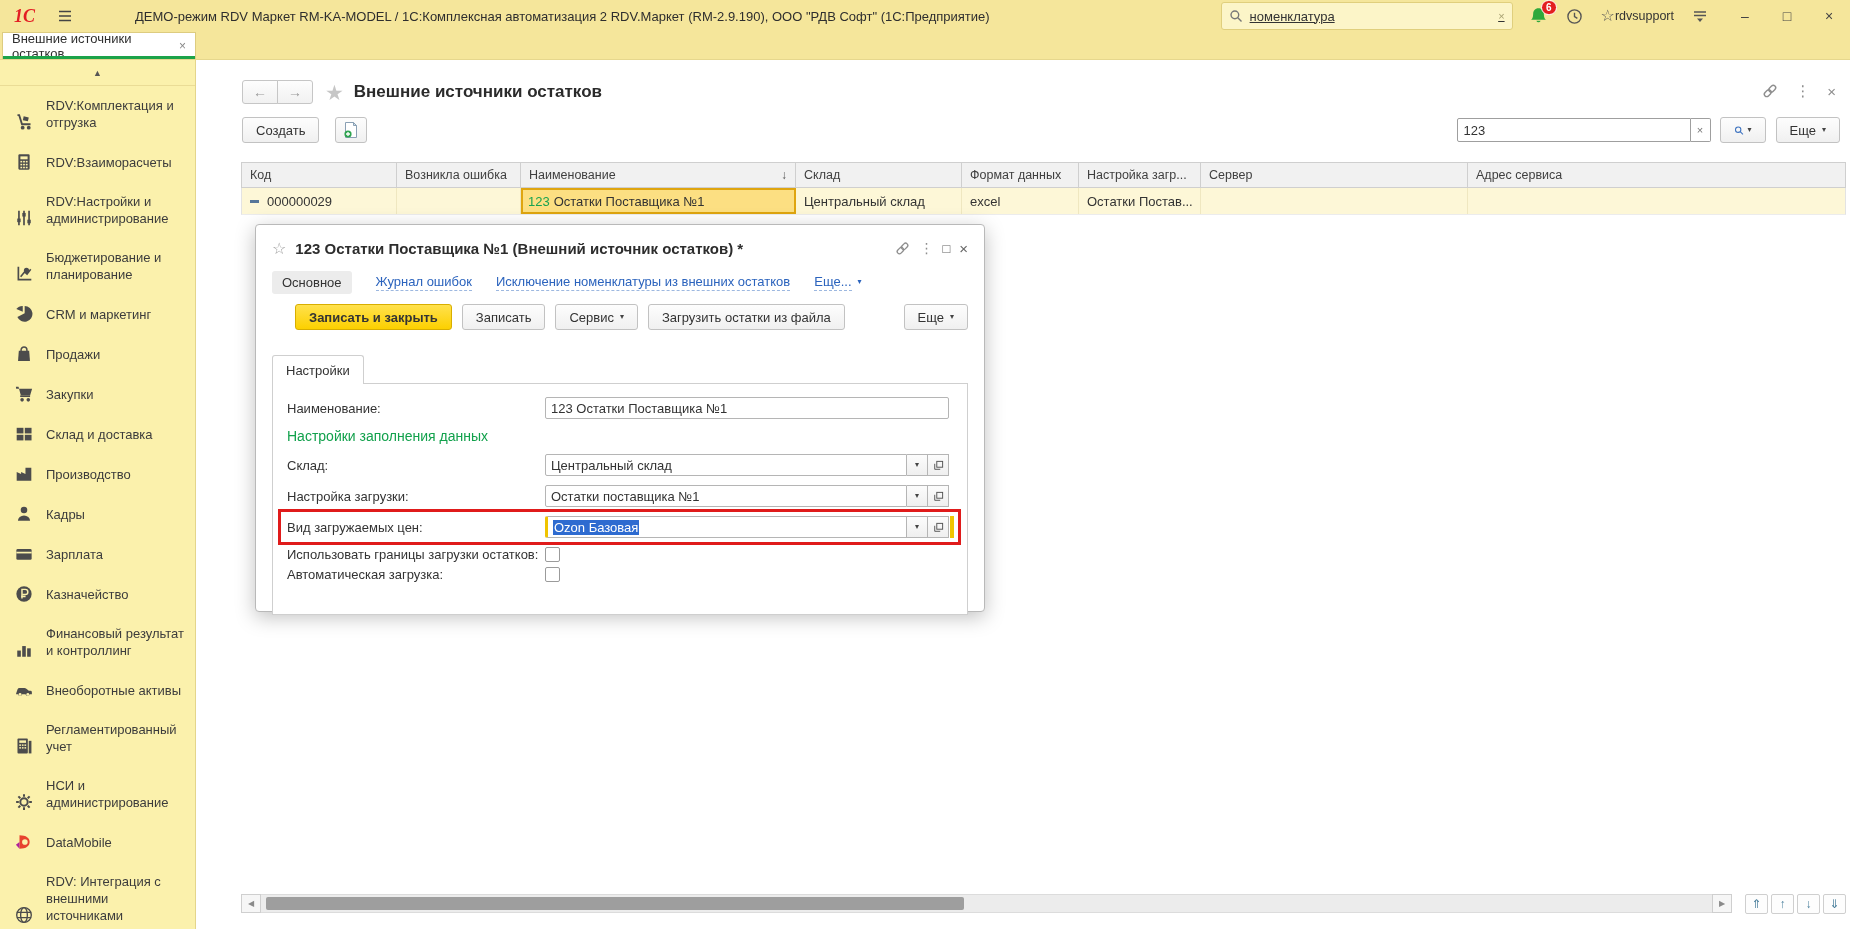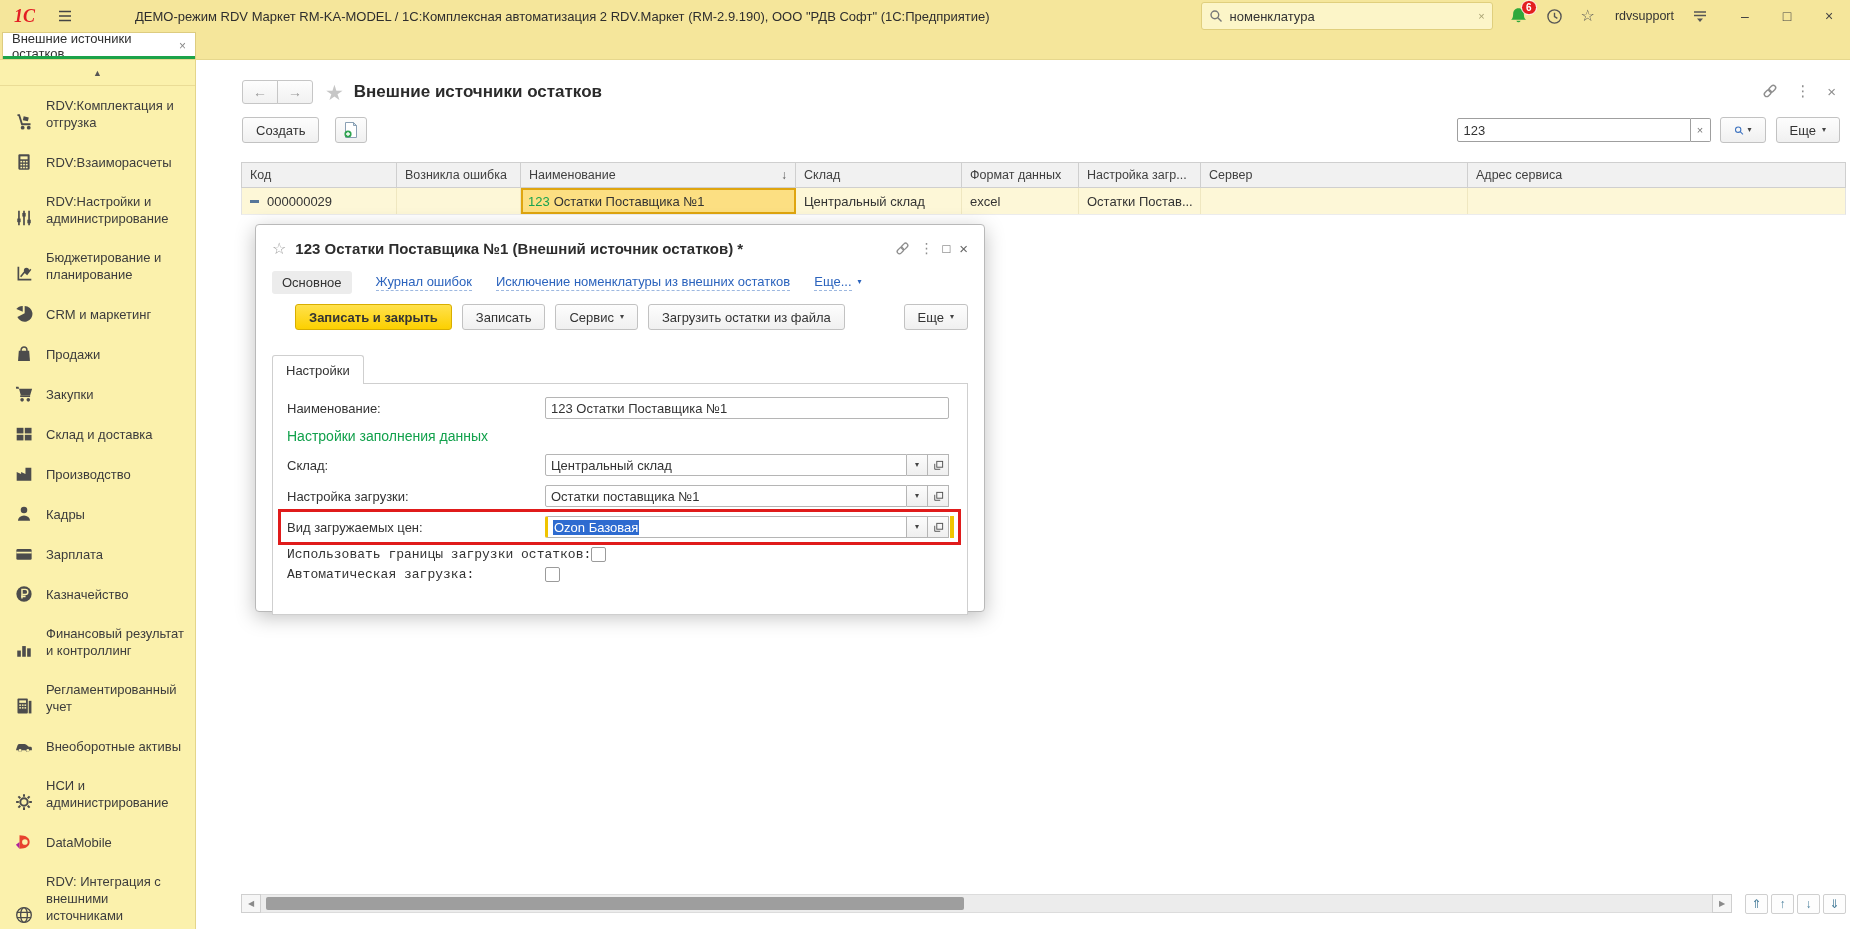--- a/index.html
+++ b/index.html
@@ -14,31 +14,31 @@
   .titlebar {
     position:absolute; left:0; top:0; width:1850px; height:32px;
     background:#f5e69b; display:flex; align-items:center; padding:0 10px; gap:0;
   }
   .logo { color:#e31e24; font-family:"Liberation Serif", serif; font-style:italic; font-weight:bold; font-size:18px; margin-left:4px; line-height:1; }
   .burger { margin-left:22px; cursor:pointer; }
   .win-title { margin-left:62px; color:#2e2e2e; font-size:13px; white-space:nowrap; overflow:hidden; }
   .tb-spacer { flex:1; }
   .gsearch {
     width:292px; height:28px; background:#fcf5c8; border:1px solid #e0cf7d; border-radius:3px;
-    display:flex; align-items:center; padding:0 7px; gap:7px; color:#333; cursor:text;
+    display:flex; align-items:center; padding:0 7px; gap:7px; color:#333; cursor:text;text-decoration:underline;
   }
   .gsearch .clr { margin-left:auto; color:#a6a070; font-size:11px; cursor:pointer; }
   .bell { position:relative; margin-left:16px; cursor:pointer; }
   .badge {
     position:absolute; top:-7px; right:-9px; background:#e31f1f; color:#fff; font-size:10px; font-weight:bold;
     border-radius:8px; padding:1px 4px; border:1px solid #fff; line-height:1.1; font-style:normal;
   }
   .tb-ic { margin-left:18px; cursor:pointer; color:#555; }
   .tb-star { font-size:16px; line-height:1; }
-  .username { margin-left:20px; font-size:12.5px; color:#333; cursor:pointer; }
+  .username { margin-left:0; font-size:12.5px; color:#333; cursor:pointer; }
   .winctl { margin-left:20px; width:22px; text-align:center; color:#444; font-size:14px; cursor:pointer; line-height:1; }
   .winctl.first { margin-left:26px; }
 
   
   .tabbar { position:absolute; left:0; top:32px; width:1850px; height:28px; background:#f5e69b; border-bottom:1px solid #e6d78d; }
   .tab {
     position:absolute; left:2px; bottom:0; width:194px; height:27px; background:#fff;
     border:1px solid #ddcc80; border-bottom:none; display:flex; align-items:center; padding:0 9px; gap:6px; font-size:13px; color:#2f2f2f; cursor:pointer;
   }
   .tab::after { content:""; position:absolute; left:0; right:0; bottom:0; height:3px; background:#1ca349; }
@@ -155,21 +155,21 @@
   .cbtn {
     width:21px; height:22px; border:1px solid #b5b5b5; border-left:none; background:linear-gradient(#fcfcfc,#efefef);
     display:flex; align-items:center; justify-content:center; cursor:pointer;
   }
   .modified { border-left:3px solid #f0c400; }
   .ybar { width:4px; height:22px; background:#f0c400; margin-left:1px; }
   .selhl { background:#2e6bd0; color:#fff; padding:0 1px; }
   .annotated { position:relative; margin-bottom:9px; }
   .annotated .frow { margin-bottom:0; }
   .redbox { position:absolute; left:-9px; right:-8px; top:-7px; bottom:-7px; border:3px solid #e01b1b; pointer-events:none; }
-  .cbrow { margin-bottom:5px;font-family:Liberation Mono, monospace; }
+  .cbrow { margin-bottom:5px; }
   .cb { width:15px; height:15px; border:1px solid #9b9b9b; border-radius:2px; background:#fff; cursor:pointer; }
 </style>
 </head>
 <body>
 
 <div class="titlebar">
   <span class="logo">1С</span>
   <span class="burger">
     <svg width="16" height="16" viewBox="0 0 16 16">
         <g stroke="#444" stroke-width="1.5">
@@ -364,45 +364,45 @@
           <svg viewBox="0 0 16 16" width="18" height="18" fill="#4c4c4c">
             <rect x="2" y="8.5" width="3.2" height="5.5"></rect>
             <rect x="6.4" y="4.5" width="3.2" height="9.5"></rect>
             <rect x="10.8" y="6.5" width="3.2" height="7.5"></rect>
           </svg>
         </span>
       <span class="slabel">Финансовый результат и контроллинг</span>
     </div>
     <div class="sitem">
       <span class="sicon">
+          <svg viewBox="0 0 16 16" width="18" height="18">
+            <path d="M1 11.2 2.3 7.4A1.8 1.8 0 0 1 4 6.2h4.4c.6 0 1.2.2 1.7.6l2.2 1.8h1.4a1.3 1.3 0 0 1 1.3 1.3v1.8h-1.9a2 2 0 0 1-3.8 0H6.4a2 2 0 0 1-3.8 0H1z" fill="#4c4c4c"></path>
+            <circle cx="4.5" cy="11.9" r="1.3" fill="#fbf1ac"></circle>
+            <circle cx="11.4" cy="11.9" r="1.3" fill="#fbf1ac"></circle>
+          </svg>
+        </span>
+      <span class="slabel">Внеоборотные активы</span>
+    </div>
+    <div class="sitem">
+      <span class="sicon">
           <svg viewBox="0 0 16 16" width="18" height="18" fill="#4c4c4c">
             <rect x="2.2" y="1.4" width="9.2" height="13.2" rx=".8"></rect>
             <g fill="#fbf1ac">
               <rect x="3.8" y="3" width="6" height="2.2"></rect>
               <rect x="3.8" y="6.6" width="1.5" height="1.3"></rect>
               <rect x="6.1" y="6.6" width="1.5" height="1.3"></rect>
               <rect x="8.4" y="6.6" width="1.5" height="1.3"></rect>
               <rect x="3.8" y="9" width="1.5" height="1.3"></rect>
               <rect x="6.1" y="9" width="1.5" height="1.3"></rect>
               <rect x="8.4" y="9" width="1.5" height="1.3"></rect>
             </g>
             <rect x="12.2" y="3.4" width="2.4" height="11.2"></rect>
           </svg>
         </span>
       <span class="slabel">Регламентированный учет</span>
-    </div>
-    <div class="sitem">
-      <span class="sicon">
-          <svg viewBox="0 0 16 16" width="18" height="18">
-            <path d="M1 11.2 2.3 7.4A1.8 1.8 0 0 1 4 6.2h4.4c.6 0 1.2.2 1.7.6l2.2 1.8h1.4a1.3 1.3 0 0 1 1.3 1.3v1.8h-1.9a2 2 0 0 1-3.8 0H6.4a2 2 0 0 1-3.8 0H1z" fill="#4c4c4c"></path>
-            <circle cx="4.5" cy="11.9" r="1.3" fill="#fbf1ac"></circle>
-            <circle cx="11.4" cy="11.9" r="1.3" fill="#fbf1ac"></circle>
-          </svg>
-        </span>
-      <span class="slabel">Внеоборотные активы</span>
     </div>
     <div class="sitem">
       <span class="sicon">
           <svg viewBox="0 0 16 16" width="18" height="18" fill="none" stroke="#4c4c4c">
             <circle cx="8" cy="8" r="3.3" stroke-width="1.8"></circle>
             <path d="M8 1v2.4M8 12.6V15M1 8h2.4M12.6 8H15M3 3l1.7 1.7M11.3 11.3 13 13M13 3l-1.7 1.7M4.7 11.3 3 13" stroke-width="1.8"></path>
           </svg>
         </span>
       <span class="slabel">НСИ и администрирование</span>
     </div>

